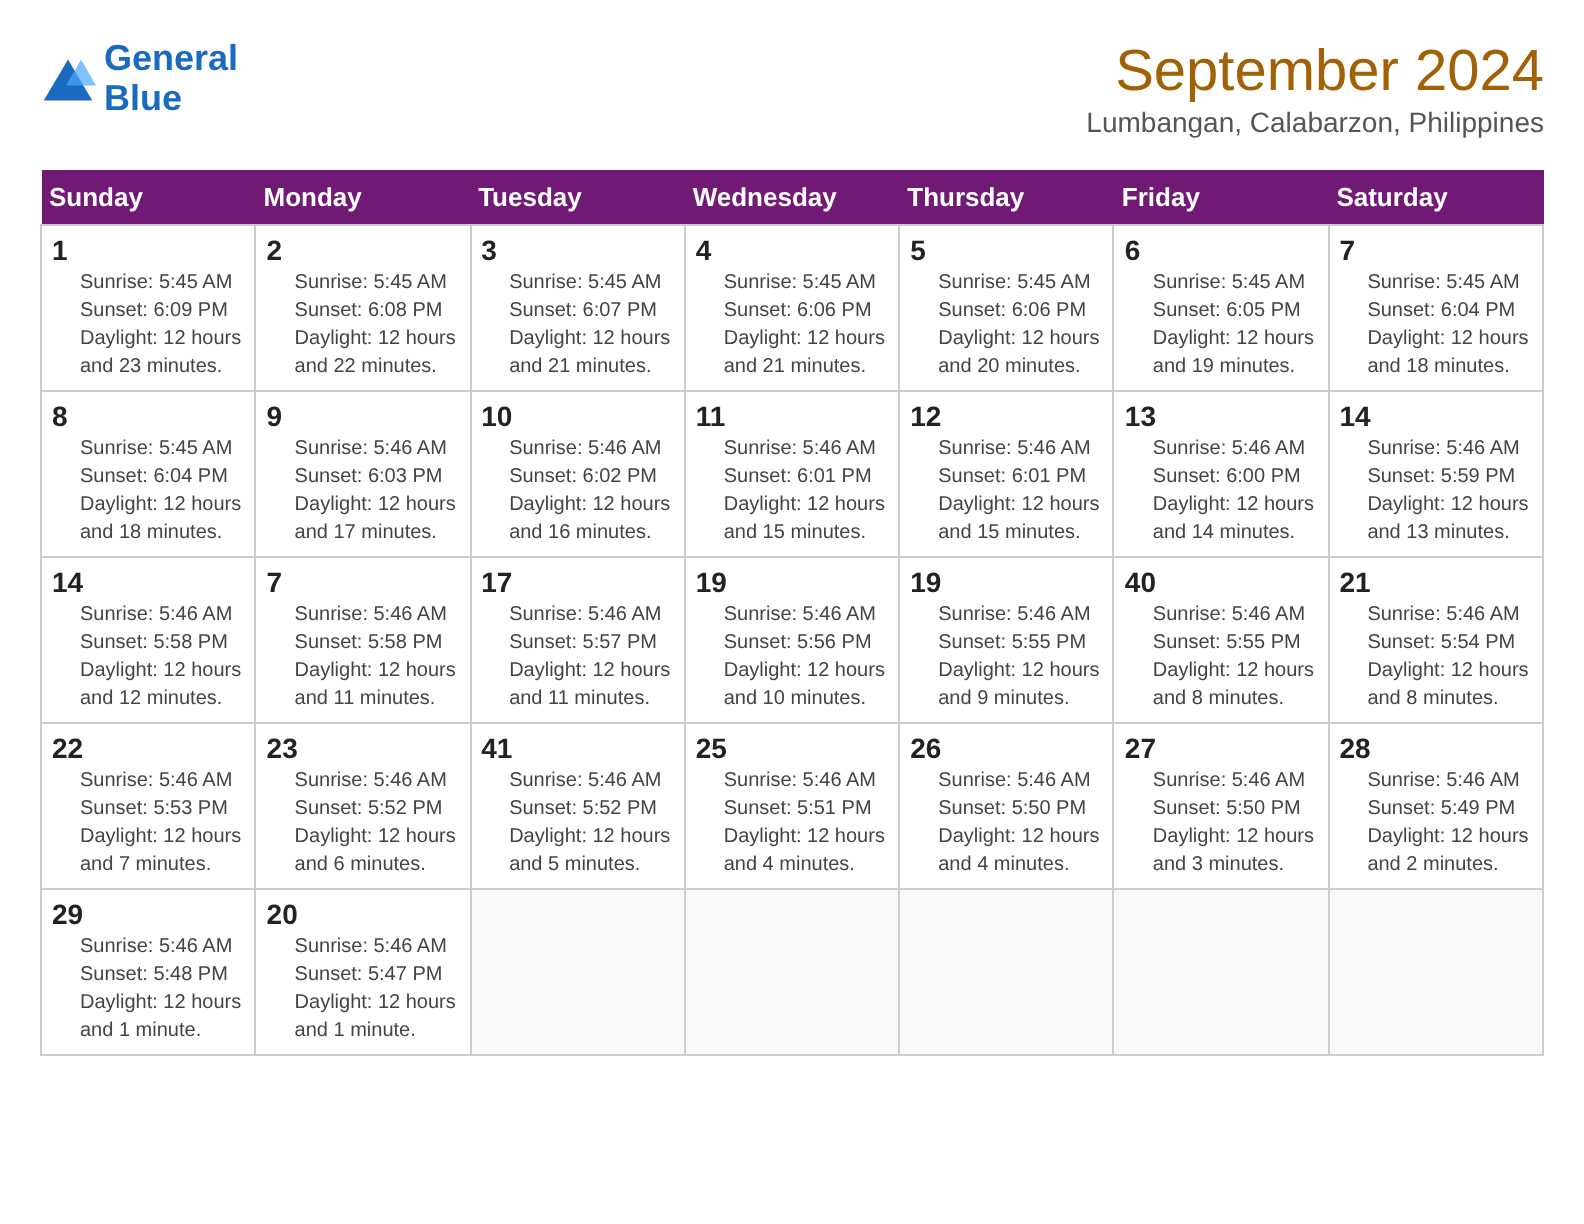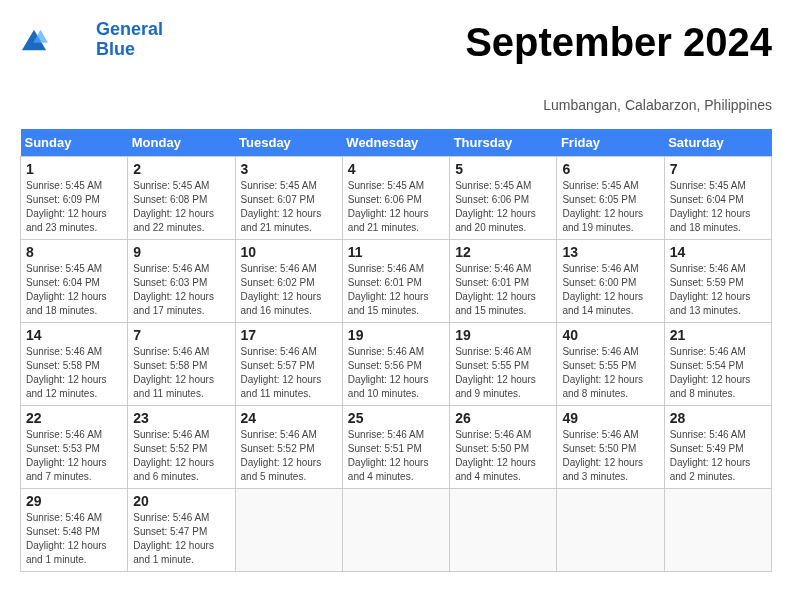--- a/index.html
+++ b/index.html
@@ -19,49 +19,47 @@
     .logo {
       display: flex;
       align-items: center;
       gap: 4px;
     }
     .logo-text {
       font-size: 18px;
       font-weight: bold;
       color: #333;
       line-height: 1.1;
-      margin-left: 44px;
     }
     .logo-text span {
       color: #1a6bbf;
     }
     .logo-icon {
       width: 28px;
       height: 28px;
     }
     .title-area {
       text-align: right;
     }
     .month-title {
-      font-size: 40px;
-      font-weight: bold;
-      color: #000000;
+      font-size: 29px;
+      font-weight: normal;
+      color: #a16207;
     }
     .location-title {
       font-size: 14px;
       color: #555;
-      margin-top: 32px;
     }
     table {
       width: 100%;
       border-collapse: collapse;
       font-size: 11px;
     }
     th {
-      background-color: #3b82f6;
+      background-color: #701a75;
       color: #fff;
       padding: 6px 4px;
       text-align: left;
       font-size: 13px;
       font-weight: bold;
     }
     td {
       border: 1px solid #ccc;
       vertical-align: top;
       padding: 4px 5px;
@@ -74,20 +72,21 @@
     .day-num {
       font-size: 14px;
       font-weight: bold;
       color: #222;
       margin-bottom: 2px;
     }
     .day-info {
       font-size: 10px;
       color: #444;
       line-height: 1.4;
+      margin-left: 14px;
     }
     tr:nth-child(even) td:not(.empty) {
       background: #fff;
     }
     tr td {
       background: #fff;
     }
   </style>
 </head>
 <body>
@@ -215,33 +214,33 @@
       <tr>
         <td>
           <div class="day-num">22</div>
           <div class="day-info">Sunrise: 5:46 AM<br>Sunset: 5:53 PM<br>Daylight: 12 hours and 7 minutes.</div>
         </td>
         <td>
           <div class="day-num">23</div>
           <div class="day-info">Sunrise: 5:46 AM<br>Sunset: 5:52 PM<br>Daylight: 12 hours and 6 minutes.</div>
         </td>
         <td>
-          <div class="day-num">24</div>
+          <div class="day-num">41</div>
           <div class="day-info">Sunrise: 5:46 AM<br>Sunset: 5:52 PM<br>Daylight: 12 hours and 5 minutes.</div>
         </td>
         <td>
           <div class="day-num">25</div>
           <div class="day-info">Sunrise: 5:46 AM<br>Sunset: 5:51 PM<br>Daylight: 12 hours and 4 minutes.</div>
         </td>
         <td>
           <div class="day-num">26</div>
           <div class="day-info">Sunrise: 5:46 AM<br>Sunset: 5:50 PM<br>Daylight: 12 hours and 4 minutes.</div>
         </td>
         <td>
-          <div class="day-num">49</div>
+          <div class="day-num">27</div>
           <div class="day-info">Sunrise: 5:46 AM<br>Sunset: 5:50 PM<br>Daylight: 12 hours and 3 minutes.</div>
         </td>
         <td>
           <div class="day-num">28</div>
           <div class="day-info">Sunrise: 5:46 AM<br>Sunset: 5:49 PM<br>Daylight: 12 hours and 2 minutes.</div>
         </td>
       </tr>
       <tr>
         <td>
           <div class="day-num">29</div>

